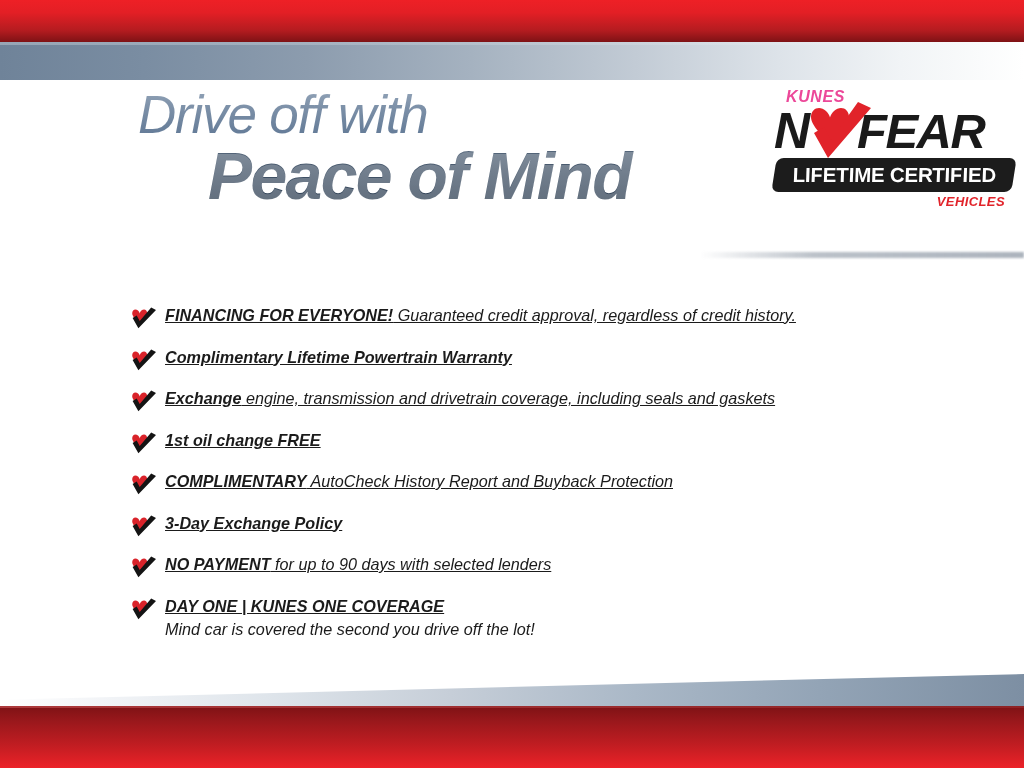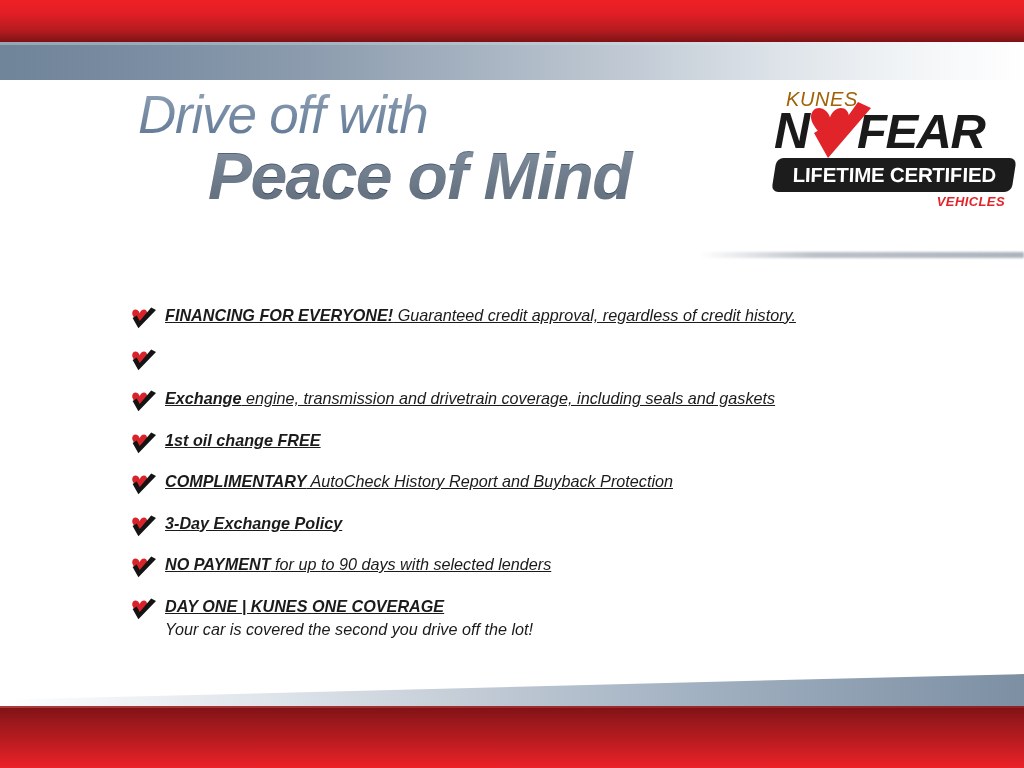--- a/index.html
+++ b/index.html
@@ -143,25 +143,25 @@
     position: absolute;
     left: 770px;
     top: 8px;
     width: 245px;
     height: 135px;
   }
   .logo-kunes {
     position: absolute;
     left: 16px;
     top: 0px;
-    font-size: 20px;
-    font-weight: 400;
+    font-size: 16px;
+    font-weight: 700;
     font-style: italic;
     letter-spacing: 0.6px;
-    color: #a16207;
+    color: #ec4899;
     font-family: "Liberation Sans", sans-serif;
   }
   .logo-nofear {
     position: absolute;
     left: 4px;
     top: 18px;
     width: 240px;
     height: 52px;
   }
   .logo-n {
@@ -317,20 +317,21 @@
             <path d="M2.2 6.2 C2.2 2.6, 5.6 1.2, 8.0 3.6 C9.0 4.7, 9.5 5.5, 9.7 6.4 C9.9 5.5, 10.4 4.7, 11.4 3.6 C13.8 1.2, 17.2 2.6, 17.2 6.2 C17.2 9.8, 12.1 14.3, 9.7 16.9 C7.3 14.3, 2.2 9.8, 2.2 6.2 Z" fill="#d9232a"></path>
             <path d="M8.4 21.3 L2.6 11.1 L6.7 8.5 L9.7 13.9 L21.2 0.4 L26.0 2.9 Z" fill="#141414"></path>
           </svg></span>
         <div class="feature-text"><span class="lead">FINANCING FOR EVERYONE!</span><span class="rest"> Guaranteed credit approval, regardless of credit history.</span></div>
       </div>
       <div class="feature-row">
         <span class="feature-mark"><svg viewBox="0 0 27 22">
             <path d="M2.2 6.2 C2.2 2.6, 5.6 1.2, 8.0 3.6 C9.0 4.7, 9.5 5.5, 9.7 6.4 C9.9 5.5, 10.4 4.7, 11.4 3.6 C13.8 1.2, 17.2 2.6, 17.2 6.2 C17.2 9.8, 12.1 14.3, 9.7 16.9 C7.3 14.3, 2.2 9.8, 2.2 6.2 Z" fill="#d9232a"></path>
             <path d="M8.4 21.3 L2.6 11.1 L6.7 8.5 L9.7 13.9 L21.2 0.4 L26.0 2.9 Z" fill="#141414"></path>
           </svg></span>
+        <div class="feature-text"><span class="lead">Complimentary Lifetime Powertrain Warranty</span></div>
       </div>
       <div class="feature-row">
         <span class="feature-mark"><svg viewBox="0 0 27 22">
             <path d="M2.2 6.2 C2.2 2.6, 5.6 1.2, 8.0 3.6 C9.0 4.7, 9.5 5.5, 9.7 6.4 C9.9 5.5, 10.4 4.7, 11.4 3.6 C13.8 1.2, 17.2 2.6, 17.2 6.2 C17.2 9.8, 12.1 14.3, 9.7 16.9 C7.3 14.3, 2.2 9.8, 2.2 6.2 Z" fill="#d9232a"></path>
             <path d="M8.4 21.3 L2.6 11.1 L6.7 8.5 L9.7 13.9 L21.2 0.4 L26.0 2.9 Z" fill="#141414"></path>
           </svg></span>
         <div class="feature-text"><span class="lead">Exchange</span><span class="rest"> engine, transmission and drivetrain coverage, including seals and gaskets</span></div>
       </div>
       <div class="feature-row">
         <span class="feature-mark"><svg viewBox="0 0 27 22">
@@ -359,20 +360,20 @@
             <path d="M8.4 21.3 L2.6 11.1 L6.7 8.5 L9.7 13.9 L21.2 0.4 L26.0 2.9 Z" fill="#141414"></path>
           </svg></span>
         <div class="feature-text"><span class="lead">NO PAYMENT</span><span class="rest"> for up to 90 days with selected lenders</span></div>
       </div>
       <div class="feature-row">
         <span class="feature-mark"><svg viewBox="0 0 27 22">
             <path d="M2.2 6.2 C2.2 2.6, 5.6 1.2, 8.0 3.6 C9.0 4.7, 9.5 5.5, 9.7 6.4 C9.9 5.5, 10.4 4.7, 11.4 3.6 C13.8 1.2, 17.2 2.6, 17.2 6.2 C17.2 9.8, 12.1 14.3, 9.7 16.9 C7.3 14.3, 2.2 9.8, 2.2 6.2 Z" fill="#d9232a"></path>
             <path d="M8.4 21.3 L2.6 11.1 L6.7 8.5 L9.7 13.9 L21.2 0.4 L26.0 2.9 Z" fill="#141414"></path>
           </svg></span>
         <div class="feature-text"><span class="lead">DAY ONE  |  KUNES ONE COVERAGE</span></div>
-        <div class="feature-sub">Your car is covered the second you drive off the lot!</div>
+        <div class="feature-sub">Mind car is covered the second you drive off the lot!</div>
       </div>
     </div>
 
   <div class="bottom-gray"></div>
   <div class="bottom-red"></div>
 
 </div>
 
 </body></html>

